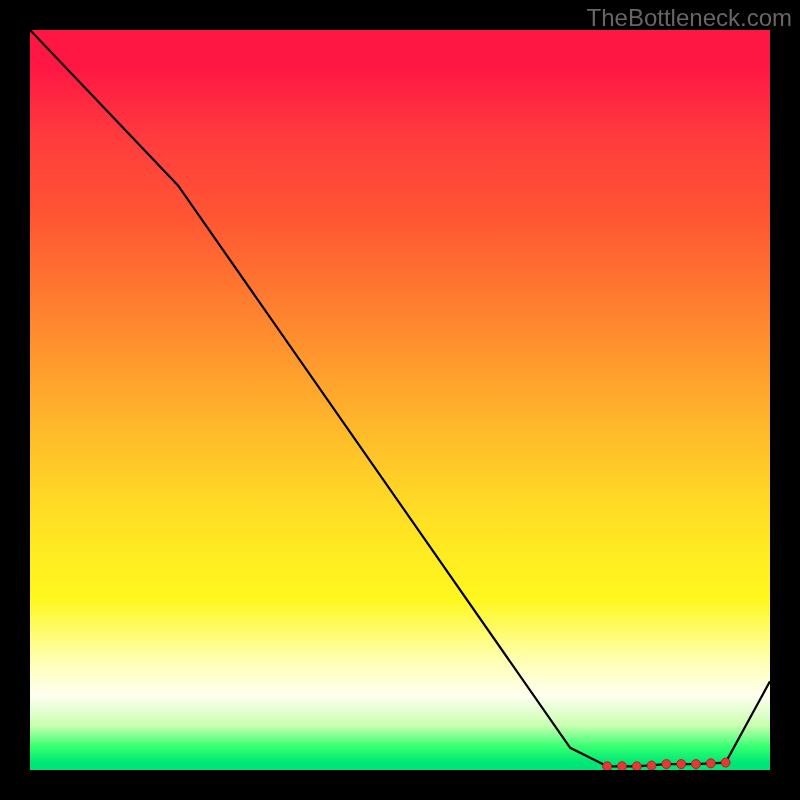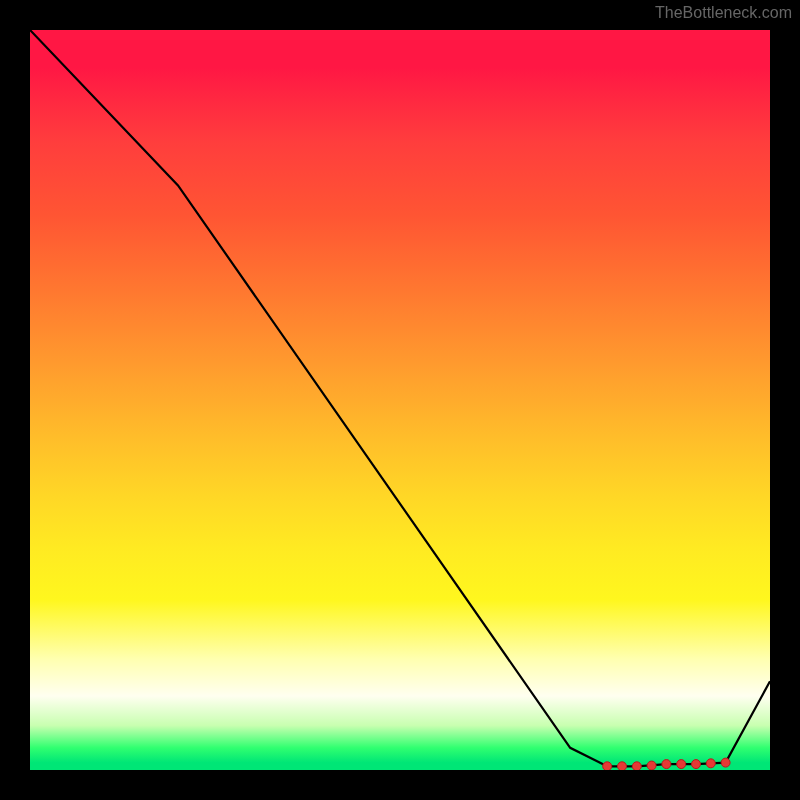--- a/index.html
+++ b/index.html
@@ -9,21 +9,21 @@
     background: #000;
     font-family: Arial, sans-serif;
     position: relative;
     overflow: hidden;
   }
   .watermark {
     position: absolute;
     top: 4px;
     right: 8px;
     color: #666;
-    font-size: 16px;
+    font-size: 24px;
     z-index: 10;
     margin-left: 12px;
   }
   .plot-area {
     position: absolute;
     left: 30px;
     top: 30px;
     width: 740px;
     height: 740px;
     background: linear-gradient(to bottom,

